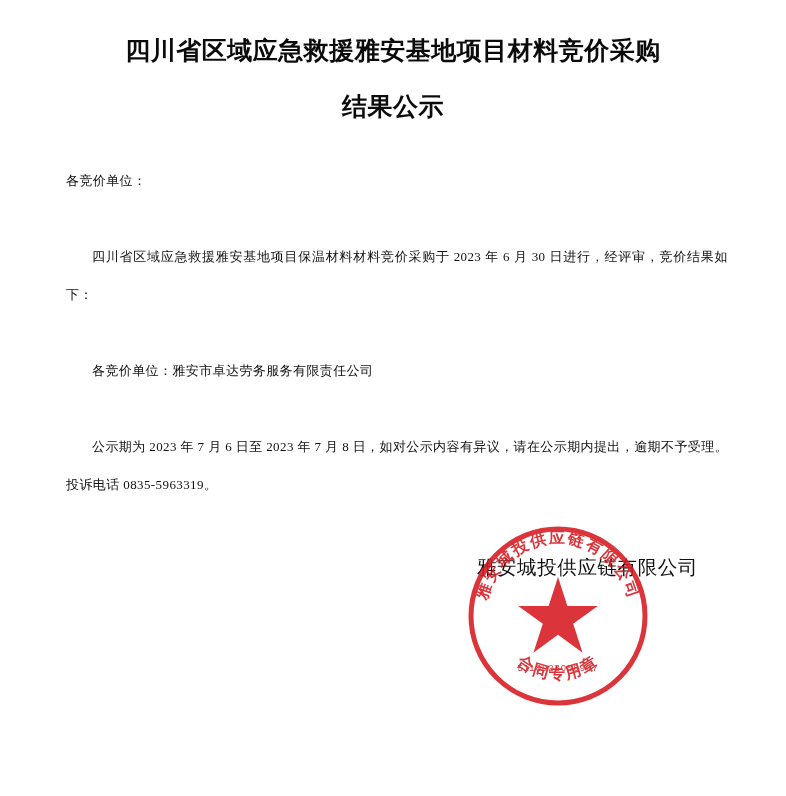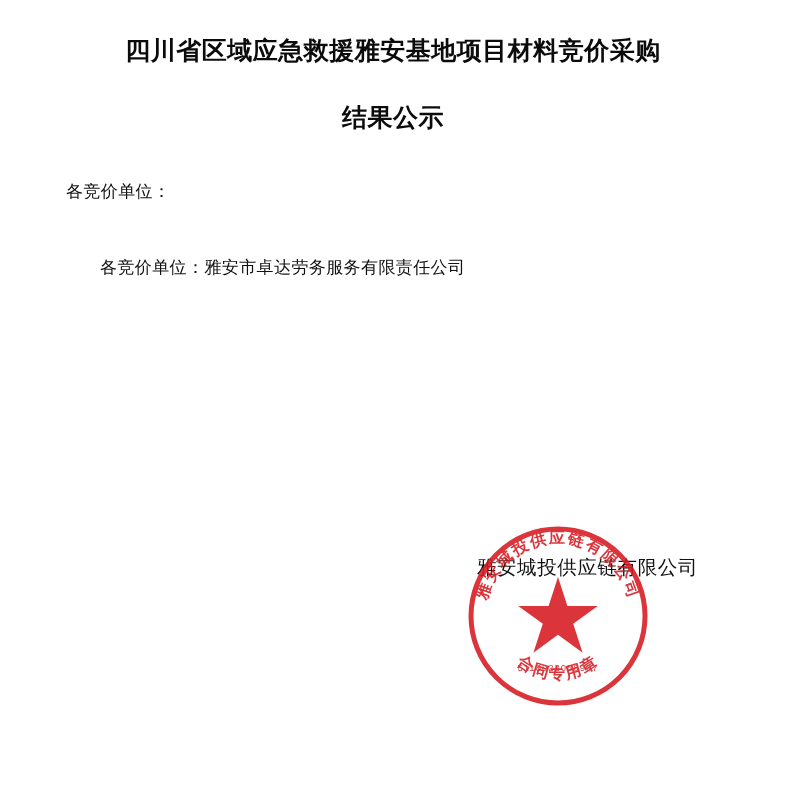--- a/index.html
+++ b/index.html
@@ -28,28 +28,28 @@
   }
   .doc-title-line {
     font-family: Liberation Sans, sans-serif;
     font-weight: bold;
     font-size: 25px;
     letter-spacing: 0.5px;
     line-height: 1.35;
     color: #0b0b0b;
   }
   .doc-title-line.second {
-    margin-top: 33px;
+    margin-top: 22px;
   }
   .body-block {
     margin-top: 36px;
     padding: 0 58px 0 66px;
   }
   .para {
-    font-size: 17px;
+    font-size: 13px;
     line-height: 38px;
     letter-spacing: 0.4px;
     color: #111111;
     text-align: justify;
     margin-top: 38px;
   }
   .para.indent {
     text-indent: 2em;
   }
   .sign-block {
@@ -103,21 +103,23 @@
 
 <div class="page">
 
   <div class="title-block">
     <div class="doc-title-line">四川省区域应急救援雅安基地项目材料竞价采购</div>
     <div class="doc-title-line second">结果公示</div>
   </div>
 
   <div class="body-block">
     <div class="para">各竞价单位：</div>
+    <div class="para indent">四川省区域应急救援雅安基地项目保温材料材料竞价采购于 2023 年 6 月 30 日进行，经评审，竞价结果如下：</div>
     <div class="para indent">各竞价单位：雅安市卓达劳务服务有限责任公司</div>
+    <div class="para indent">公示期为 2023 年 7 月 6 日至 2023 年 7 月 8 日，如对公示内容有异议，请在公示期内提出，逾期不予受理。投诉电话 0835-5963319。</div>
   </div>
 
   <div class="sign-block">
     <div class="sign-line">雅安城投供应链有限公司</div>
   </div>
 
   <div class="seal">
     <svg width="194" height="194" viewBox="0 0 194 194" xmlns="http://www.w3.org/2000/svg">
       <defs>
         <path id="sealTopArc" d="M 24 97 A 73 73 0 0 1 170 97"></path>

